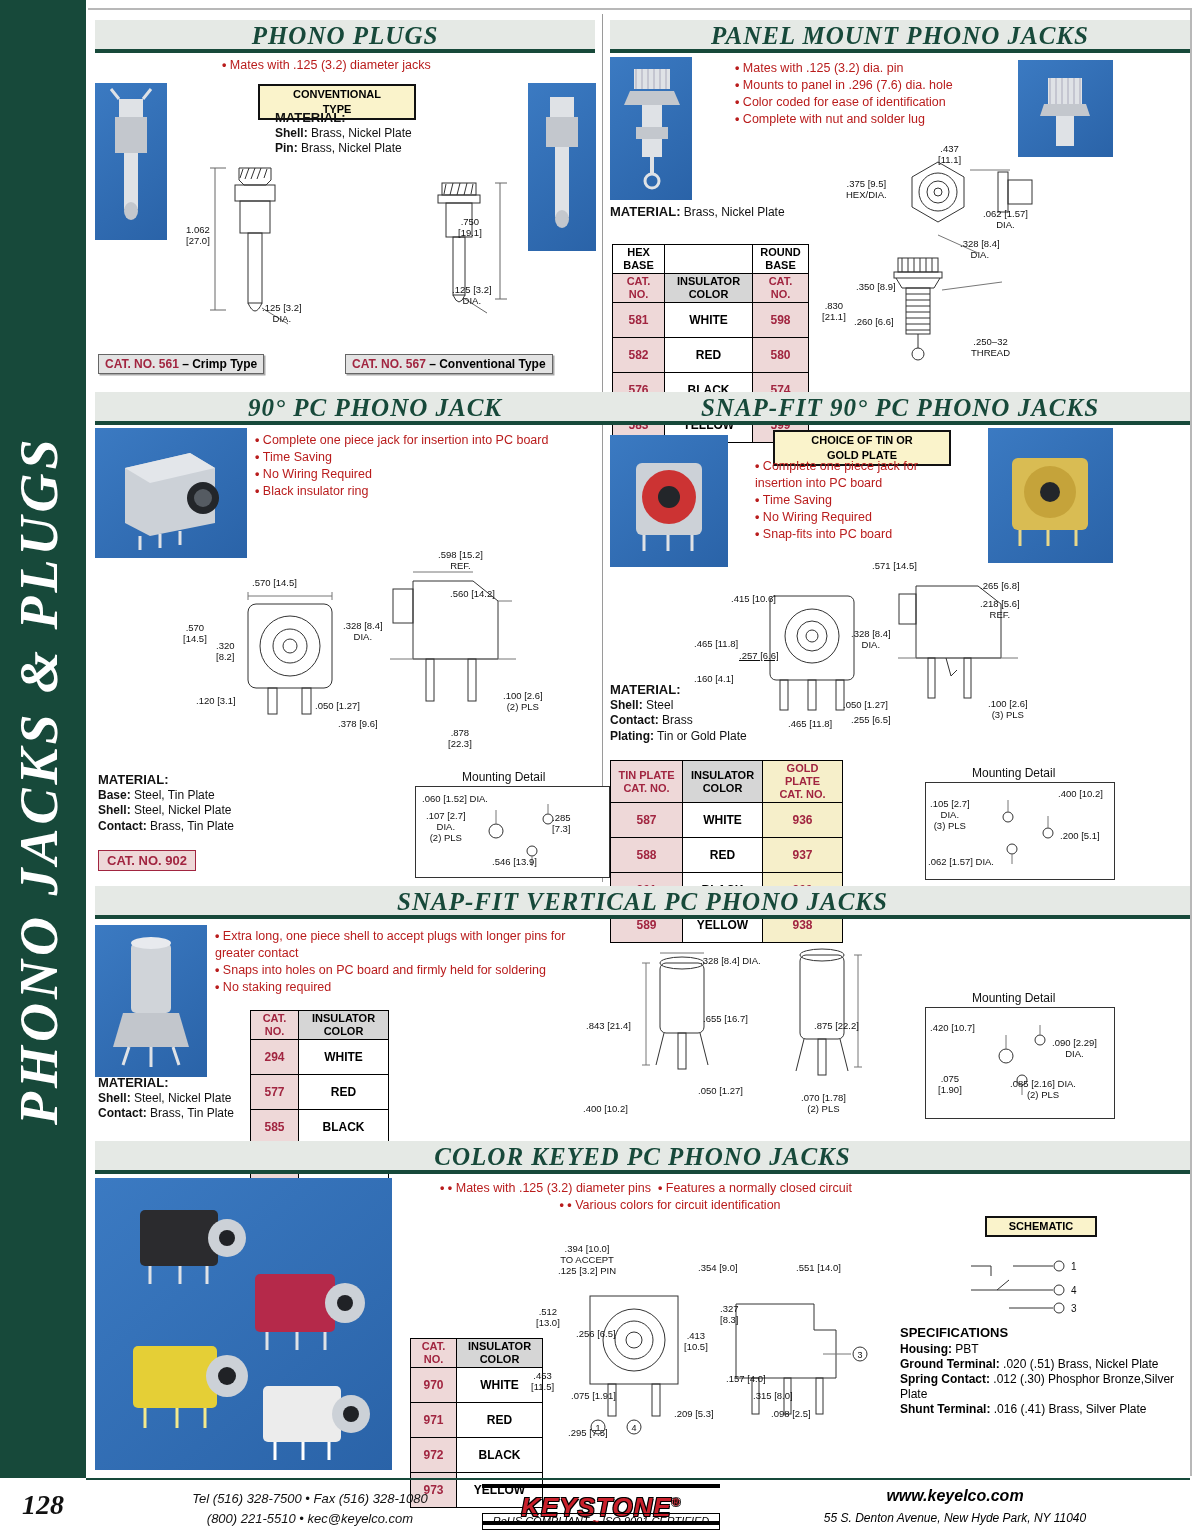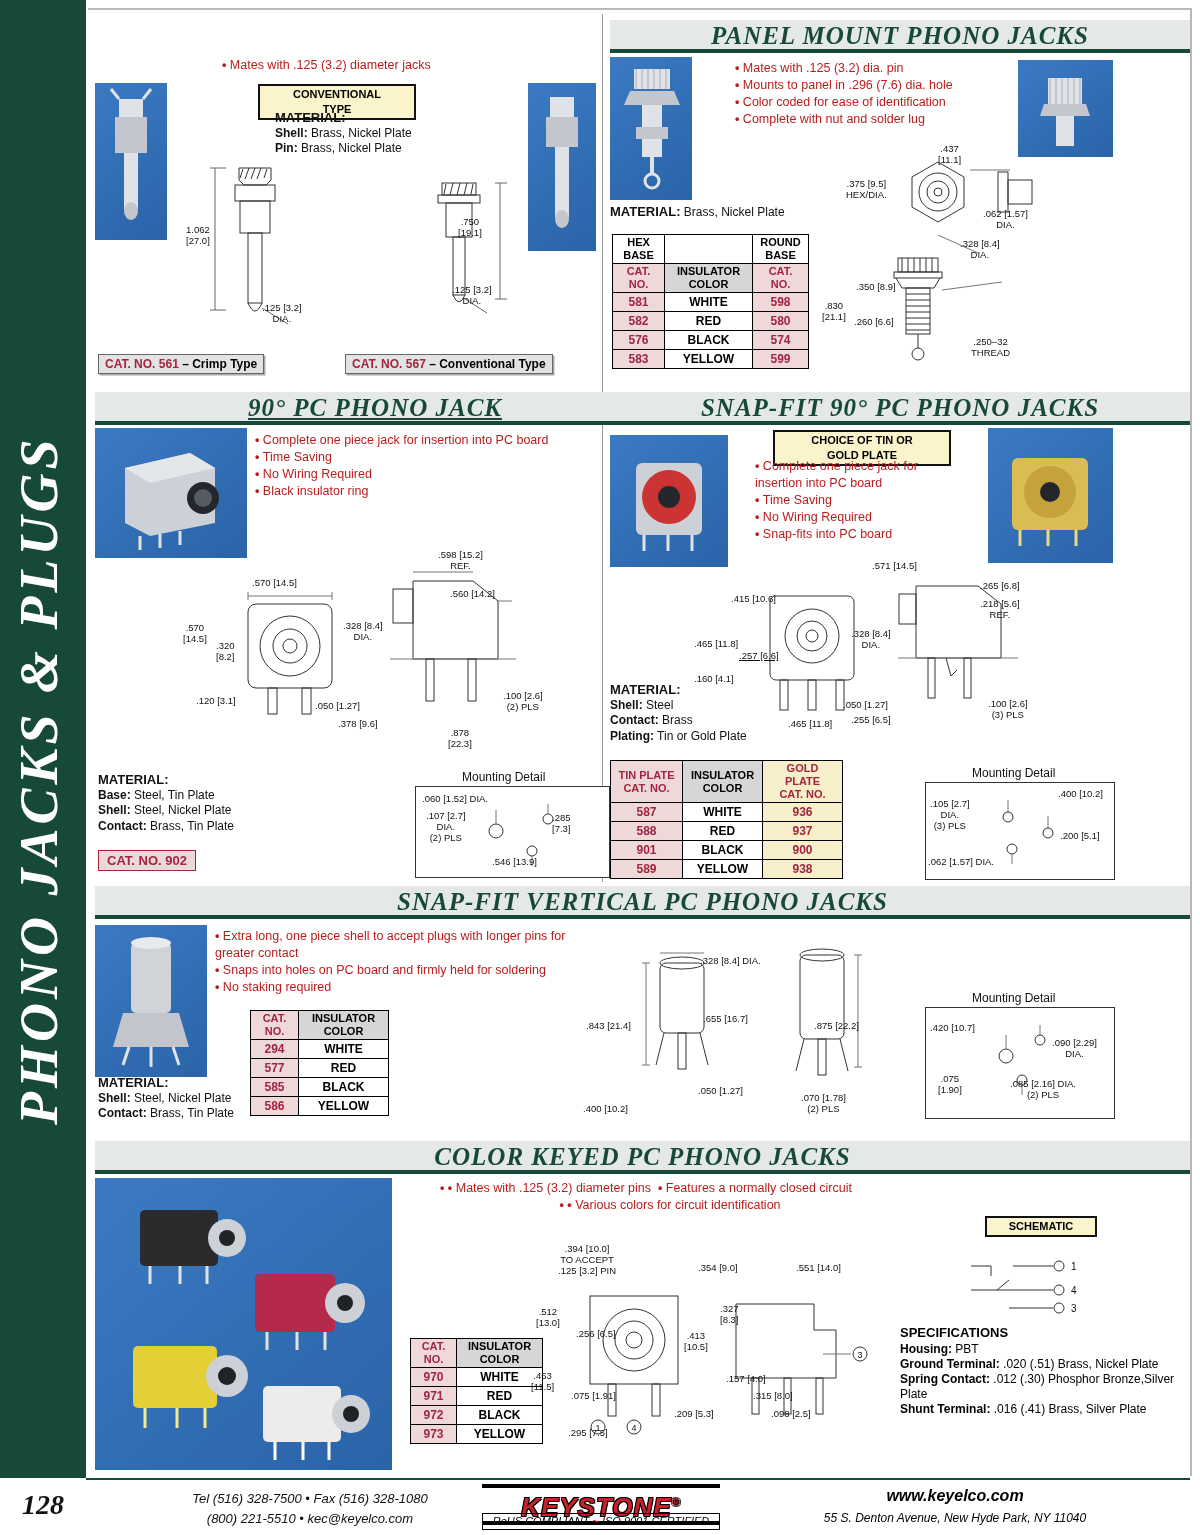--- a/index.html
+++ b/index.html
@@ -31,21 +31,21 @@
 
   .mat { position:absolute; font:12px/15.5px "Liberation Sans",sans-serif; color:#111; }
   .mat .ttl { font-weight:bold; font-size:13px; }
   .lab { font-weight:bold; }
 
   .dim { position:absolute; font:9.5px/11px "Liberation Sans",sans-serif; white-space:pre-line; text-align:center; color:#111; }
 
   table.spec { border-collapse:collapse; background:#fff; }
   table.spec th, table.spec td { border:1px solid #000; text-align:center; white-space:pre-line;
     font:bold 11px/13px "Liberation Sans",sans-serif; padding:1px 5px; }
-  table.spec td { font-size:12px; height:19px; }
+  table.spec td { font-size:12px; height:35px; }
   .c-pink { background:#eed8d8; }
   .c-gray { background:#d6d6d6; }
   .c-cream { background:#f6efca; }
   .c-white { background:#fff; }
   .rednum { color:#a12540; }
   th.base { background:#fff; }
   th.nob { border:none; background:transparent; }
 
   .catbox { position:absolute; background:#e3e3e3; border:1px solid #666; box-shadow:1.5px 1.5px 0 #aaa;
     font:bold 12px/18px "Liberation Sans",sans-serif; padding:0 6px; white-space:nowrap; }
@@ -80,20 +80,21 @@
 <div class="page">
 
   <div class="frame-top"></div>
   <div class="frame-right"></div>
   <div class="vdiv"></div>
   <div class="sidebar">
     <div class="side-title">PHONO JACKS &amp; PLUGS</div>
   </div>
   <div class="pagenum">128</div>
 
+  <div class="sec-title" style="left:95px;top:20px;width:500px;">PHONO PLUGS</div>
   <div class="blt" style="left:222px;top:57px;">
     <div>Mates with .125 (3.2) diameter jacks</div>
   </div>
 
   <div class="photo" style="left:95px;top:83px;width:72px;height:157px;">
     <svg width="72" height="157">
       <rect x="24" y="16" width="24" height="18" fill="#dfe2e6"></rect>
       <rect x="20" y="34" width="32" height="36" fill="#c3c7cd"></rect>
       <rect x="29" y="70" width="14" height="56" fill="#dfe2e6"></rect>
       <ellipse cx="36" cy="128" rx="7" ry="9" fill="#c3c7cd"></ellipse>
@@ -185,21 +186,21 @@
       <path d="M32,18v26 M38,18v26 M44,18v26 M50,18v26 M56,18v26 M62,18v26" stroke="#aab" stroke-width="1"></path>
       <polygon points="26,44 68,44 72,56 22,56" fill="#c3c7cd"></polygon>
       <rect x="38" y="56" width="18" height="30" fill="#dfe2e6"></rect>
     </svg>
   </div>
 
   <div class="mat" style="left:610px;top:204px;">
     <span class="ttl">MATERIAL:</span><span> Brass, Nickel Plate</span>
   </div>
 
-  <table class="spec" style="position:absolute;left:612px;top:234px;padding-left:8px;">
+  <table class="spec" style="position:absolute;left:612px;top:244px;padding-left:8px;">
     <tbody>
         <tr>
       <th class="base" style="width:52px;">HEX
 BASE</th>
       <th class="nob" style="width:88px;"></th>
       <th class="base" style="width:56px;">ROUND
 BASE</th>
     </tr>
     <tr>
       <th class="c-pink rednum">CAT.
@@ -259,21 +260,21 @@
 DIA.</span>
   <span class="dim" style="left:960px;top:238px;">.328 [8.4]
 DIA.</span>
   <span class="dim" style="left:856px;top:281px;">.350 [8.9]</span>
   <span class="dim" style="left:822px;top:300px;">.830
 [21.1]</span>
   <span class="dim" style="left:854px;top:316px;">.260 [6.6]</span>
   <span class="dim" style="left:971px;top:336px;">.250–32
 THREAD</span>
 
-  <div class="sec-title" style="left:95px;top:392px;width:560px;text-decoration:underline;">90° PC PHONO JACK</div>
+  <div class="sec-title" style="left:95px;top:392px;width:560px;">90° PC PHONO JACK</div>
 
   <div class="photo" style="left:95px;top:428px;width:152px;height:130px;">
     <svg width="152" height="130">
       <polygon points="30,40 95,25 120,40 120,95 55,108 30,95" fill="#ccd1d7"></polygon>
       <polygon points="30,40 95,25 120,40 55,55" fill="#e3e6ea"></polygon>
       <circle cx="108" cy="70" r="16" fill="#23262a"></circle>
       <circle cx="108" cy="70" r="9" fill="#555b62"></circle>
       <path d="M45,108 v14 M65,106 v14 M85,103 v14" stroke="#dfe2e6" stroke-width="3"></path>
     </svg>
   </div>

